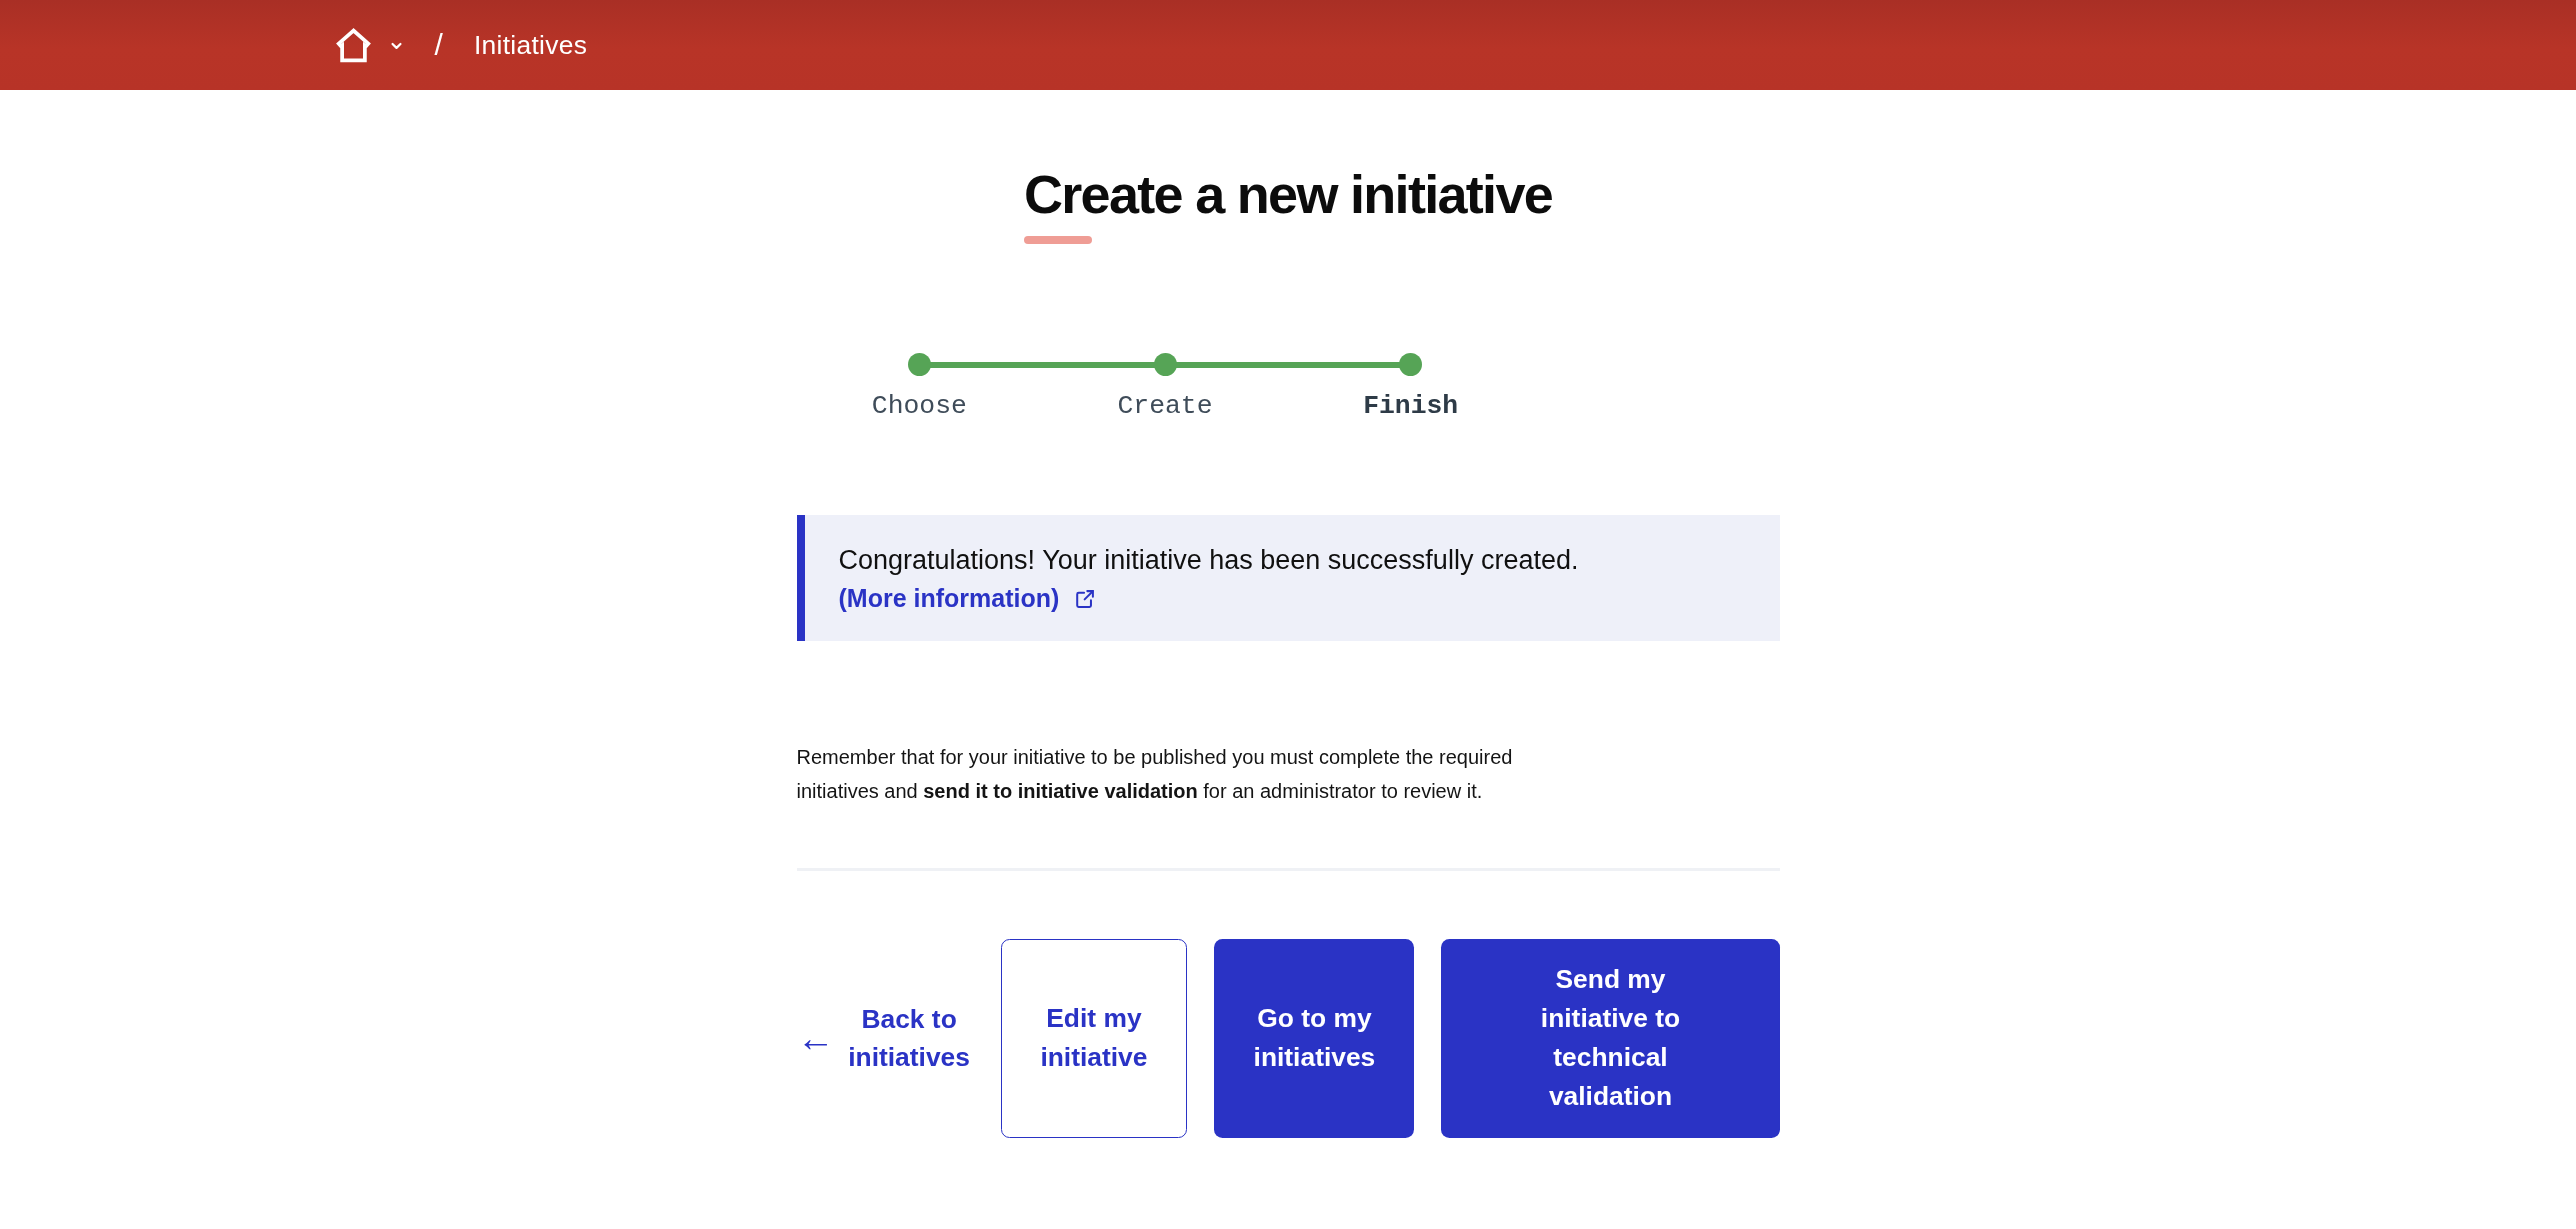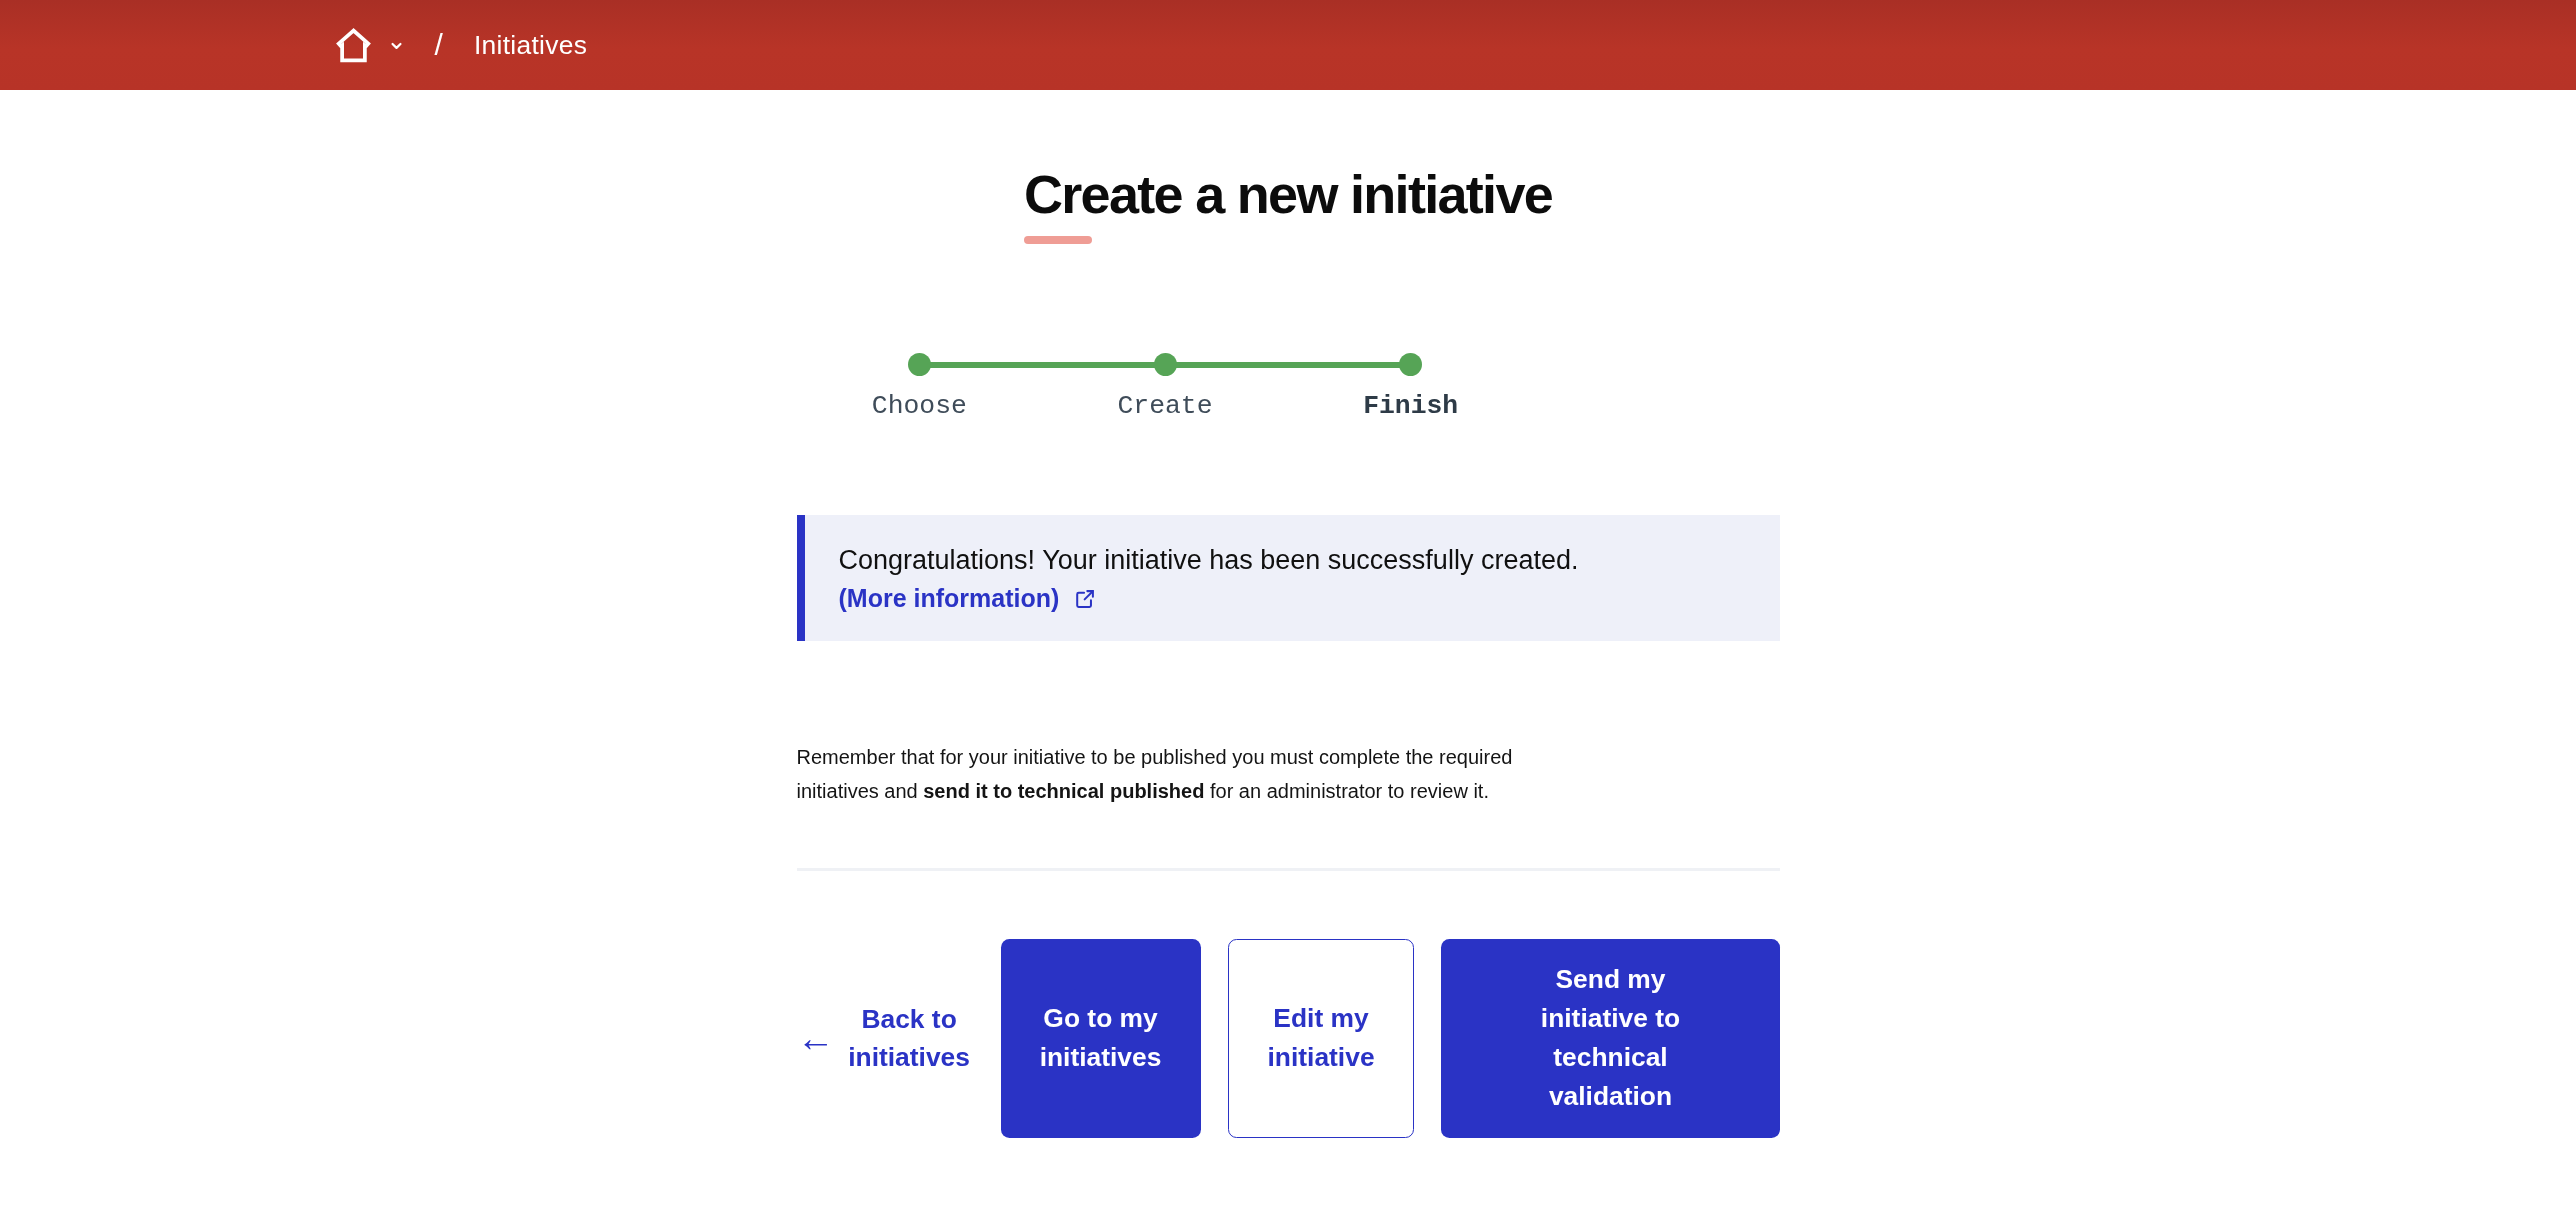--- a/index.html
+++ b/index.html
@@ -190,29 +190,29 @@
           <path d="M20.2 3.8 L11.6 12.4" stroke="#2a33c5" stroke-width="2.2" stroke-linecap="round"></path>
         </svg>
       </span>
     </a>
   </div>
 
   <p class="note">
     <span class="note-line">
       <span>Remember that for your initiative to be published you must complete the required</span>
     </span>
-    <span class="note-line"><span>initiatives and </span><strong>send it to technical published</strong><span> for an administrator to review it.</span></span>
+    <span class="note-line"><span>initiatives and </span><strong>send it to initiative validation</strong><span> for an administrator to review it.</span></span>
   </p>
 
   <hr class="divider">
 
   <div class="actions">
     <a class="back-link">
       <span class="back-arrow">←</span>
       <span class="back-text">Back to initiatives</span>
     </a>
+    <button class="btn btn-edit">Edit my initiative</button>
     <button class="btn btn-go">Go to my initiatives</button>
-    <button class="btn btn-edit">Edit my initiative</button>
     <button class="btn btn-send">Send my initiative to technical validation</button>
   </div>
 
 </main>
 
 
 </body></html>

